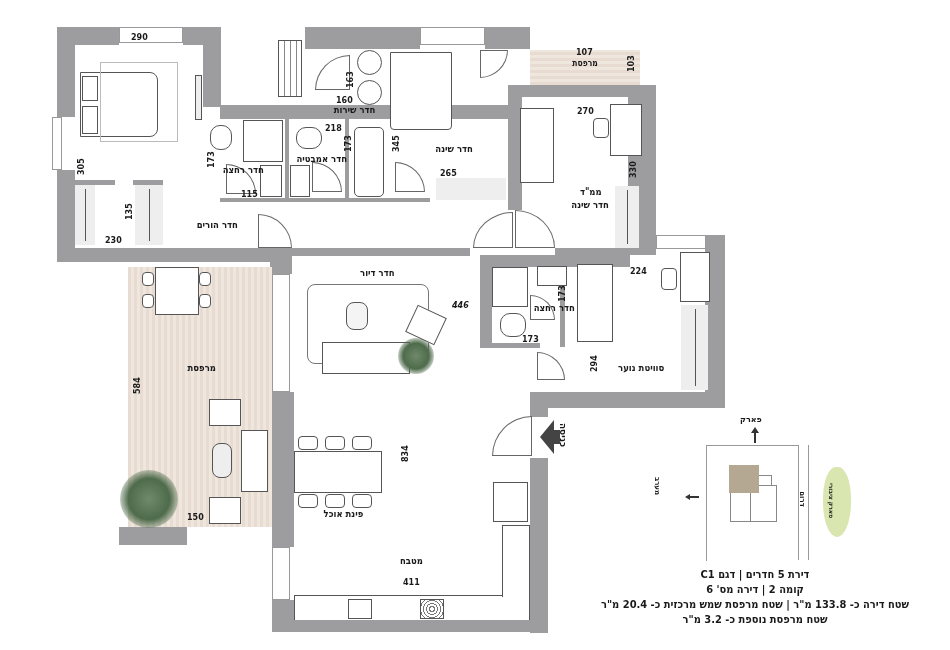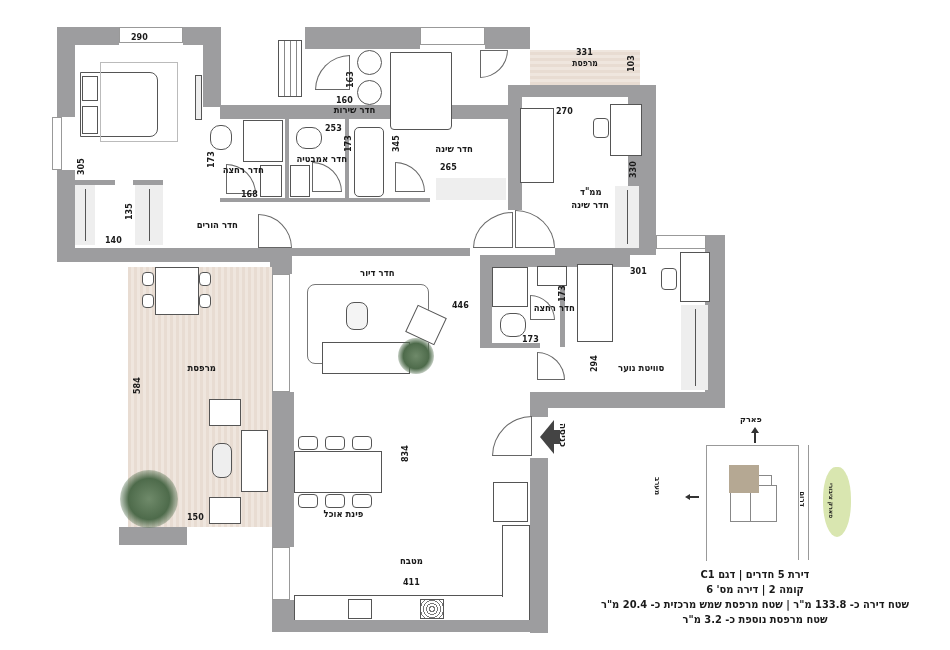--- a/index.html
+++ b/index.html
@@ -162,58 +162,58 @@
 
   <svg class="abs" style="left:540px;top:420px;" width="20" height="34" viewBox="0 0 20 34">
     <polygon points="0,17 14,0 14,34" fill="#444"></polygon>
       <rect x="14" y="10" width="6" height="14" fill="#444"></rect>
   </svg>
   <div class="room-label" style="left:551px;top:430px;transform:rotate(90deg);font-size:9px;">כניסה</div>
 
   <div class="room-label" style="left:193px;top:219px;">חדר הורים</div>
   <div class="dim" style="left:131px;top:33px;">290</div>
   <div class="dim v" style="left:77px;top:175px;">305</div>
-  <div class="dim" style="left:105px;top:236px;">140</div>
+  <div class="dim" style="left:105px;top:236px;">230</div>
   <div class="dim v" style="left:125px;top:220px;">135</div>
 
   <div class="room-label" style="left:219px;top:164px;">חדר רחצה</div>
-  <div class="dim" style="left:241px;top:190px;">168</div>
+  <div class="dim" style="left:241px;top:190px;">115</div>
   <div class="dim v" style="left:207px;top:168px;">173</div>
 
   <div class="room-label" style="left:292px;top:153px;">חדר אמבטיה</div>
-  <div class="dim" style="left:325px;top:124px;">253</div>
+  <div class="dim" style="left:325px;top:124px;">218</div>
   <div class="dim v" style="left:344px;top:152px;">173</div>
 
   <div class="room-label" style="left:330px;top:104px;">חדר שירות</div>
   <div class="dim" style="left:336px;top:96px;">160</div>
   <div class="dim v" style="left:346px;top:88px;">163</div>
 
   <div class="room-label" style="left:432px;top:143px;">חדר שינה</div>
-  <div class="dim" style="left:440px;top:163px;">265</div>
+  <div class="dim" style="left:440px;top:169px;">265</div>
   <div class="dim v" style="left:392px;top:152px;">345</div>
 
   <div class="room-label" style="left:570px;top:58px;font-size:9px;">מרפסת</div>
-  <div class="dim" style="left:576px;top:48px;">331</div>
+  <div class="dim" style="left:576px;top:48px;">107</div>
   <div class="dim v" style="left:627px;top:72px;">103</div>
 
   <div class="room-label" style="left:578px;top:186px;">ממ"ד</div>
   <div class="room-label" style="left:568px;top:199px;">חדר שינה</div>
-  <div class="dim" style="left:556px;top:107px;">270</div>
+  <div class="dim" style="left:577px;top:107px;">270</div>
   <div class="dim v" style="left:629px;top:178px;">330</div>
 
   <div class="room-label" style="left:530px;top:302px;">חדר רחצה</div>
   <div class="dim" style="left:522px;top:335px;">173</div>
   <div class="dim v" style="left:558px;top:302px;">173</div>
 
   <div class="room-label" style="left:614px;top:362px;">סוויטת נוער</div>
-  <div class="dim" style="left:630px;top:267px;">301</div>
+  <div class="dim" style="left:630px;top:267px;">224</div>
   <div class="dim v" style="left:590px;top:372px;">294</div>
 
   <div class="room-label" style="left:357px;top:267px;">חדר דיור</div>
-  <div class="dim" style="left:452px;top:301px;">446</div>
+  <div class="dim" style="left:452px;top:301px;font-style:italic;">446</div>
 
   <div class="room-label" style="left:320px;top:508px;">פינת אוכל</div>
   <div class="dim v" style="left:401px;top:462px;">834</div>
 
   <div class="room-label" style="left:398px;top:555px;">מטבח</div>
   <div class="dim" style="left:403px;top:578px;">411</div>
 
   <div class="room-label" style="left:185px;top:362px;">מרפסת</div>
   <div class="dim" style="left:187px;top:513px;">150</div>
   <div class="dim v" style="left:133px;top:394px;">584</div>

